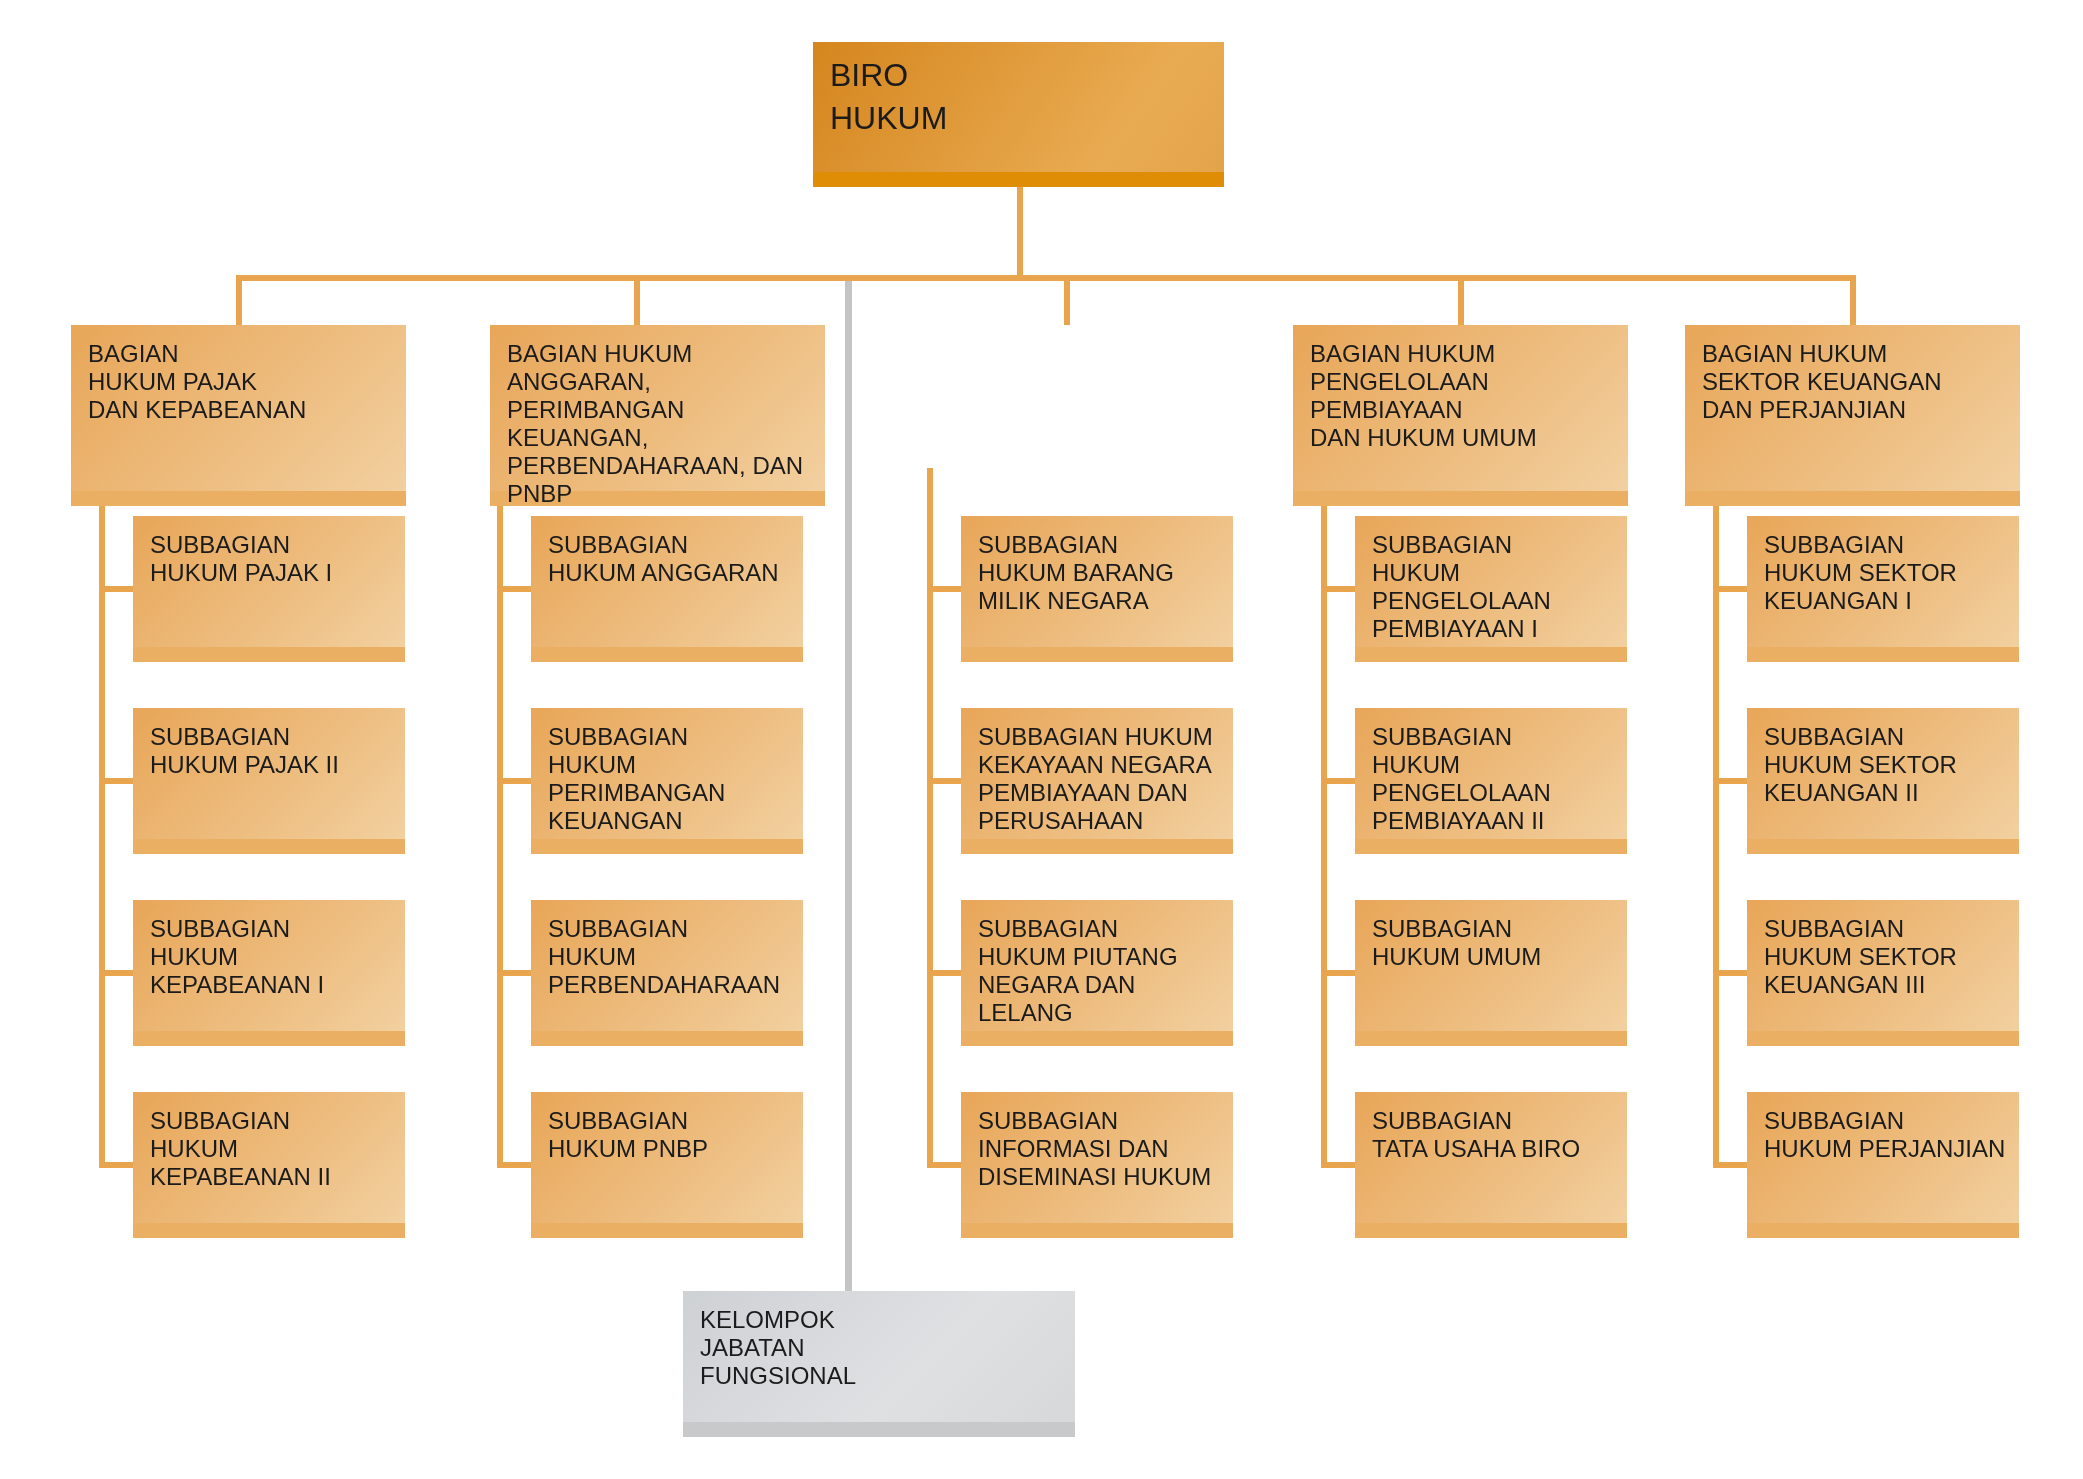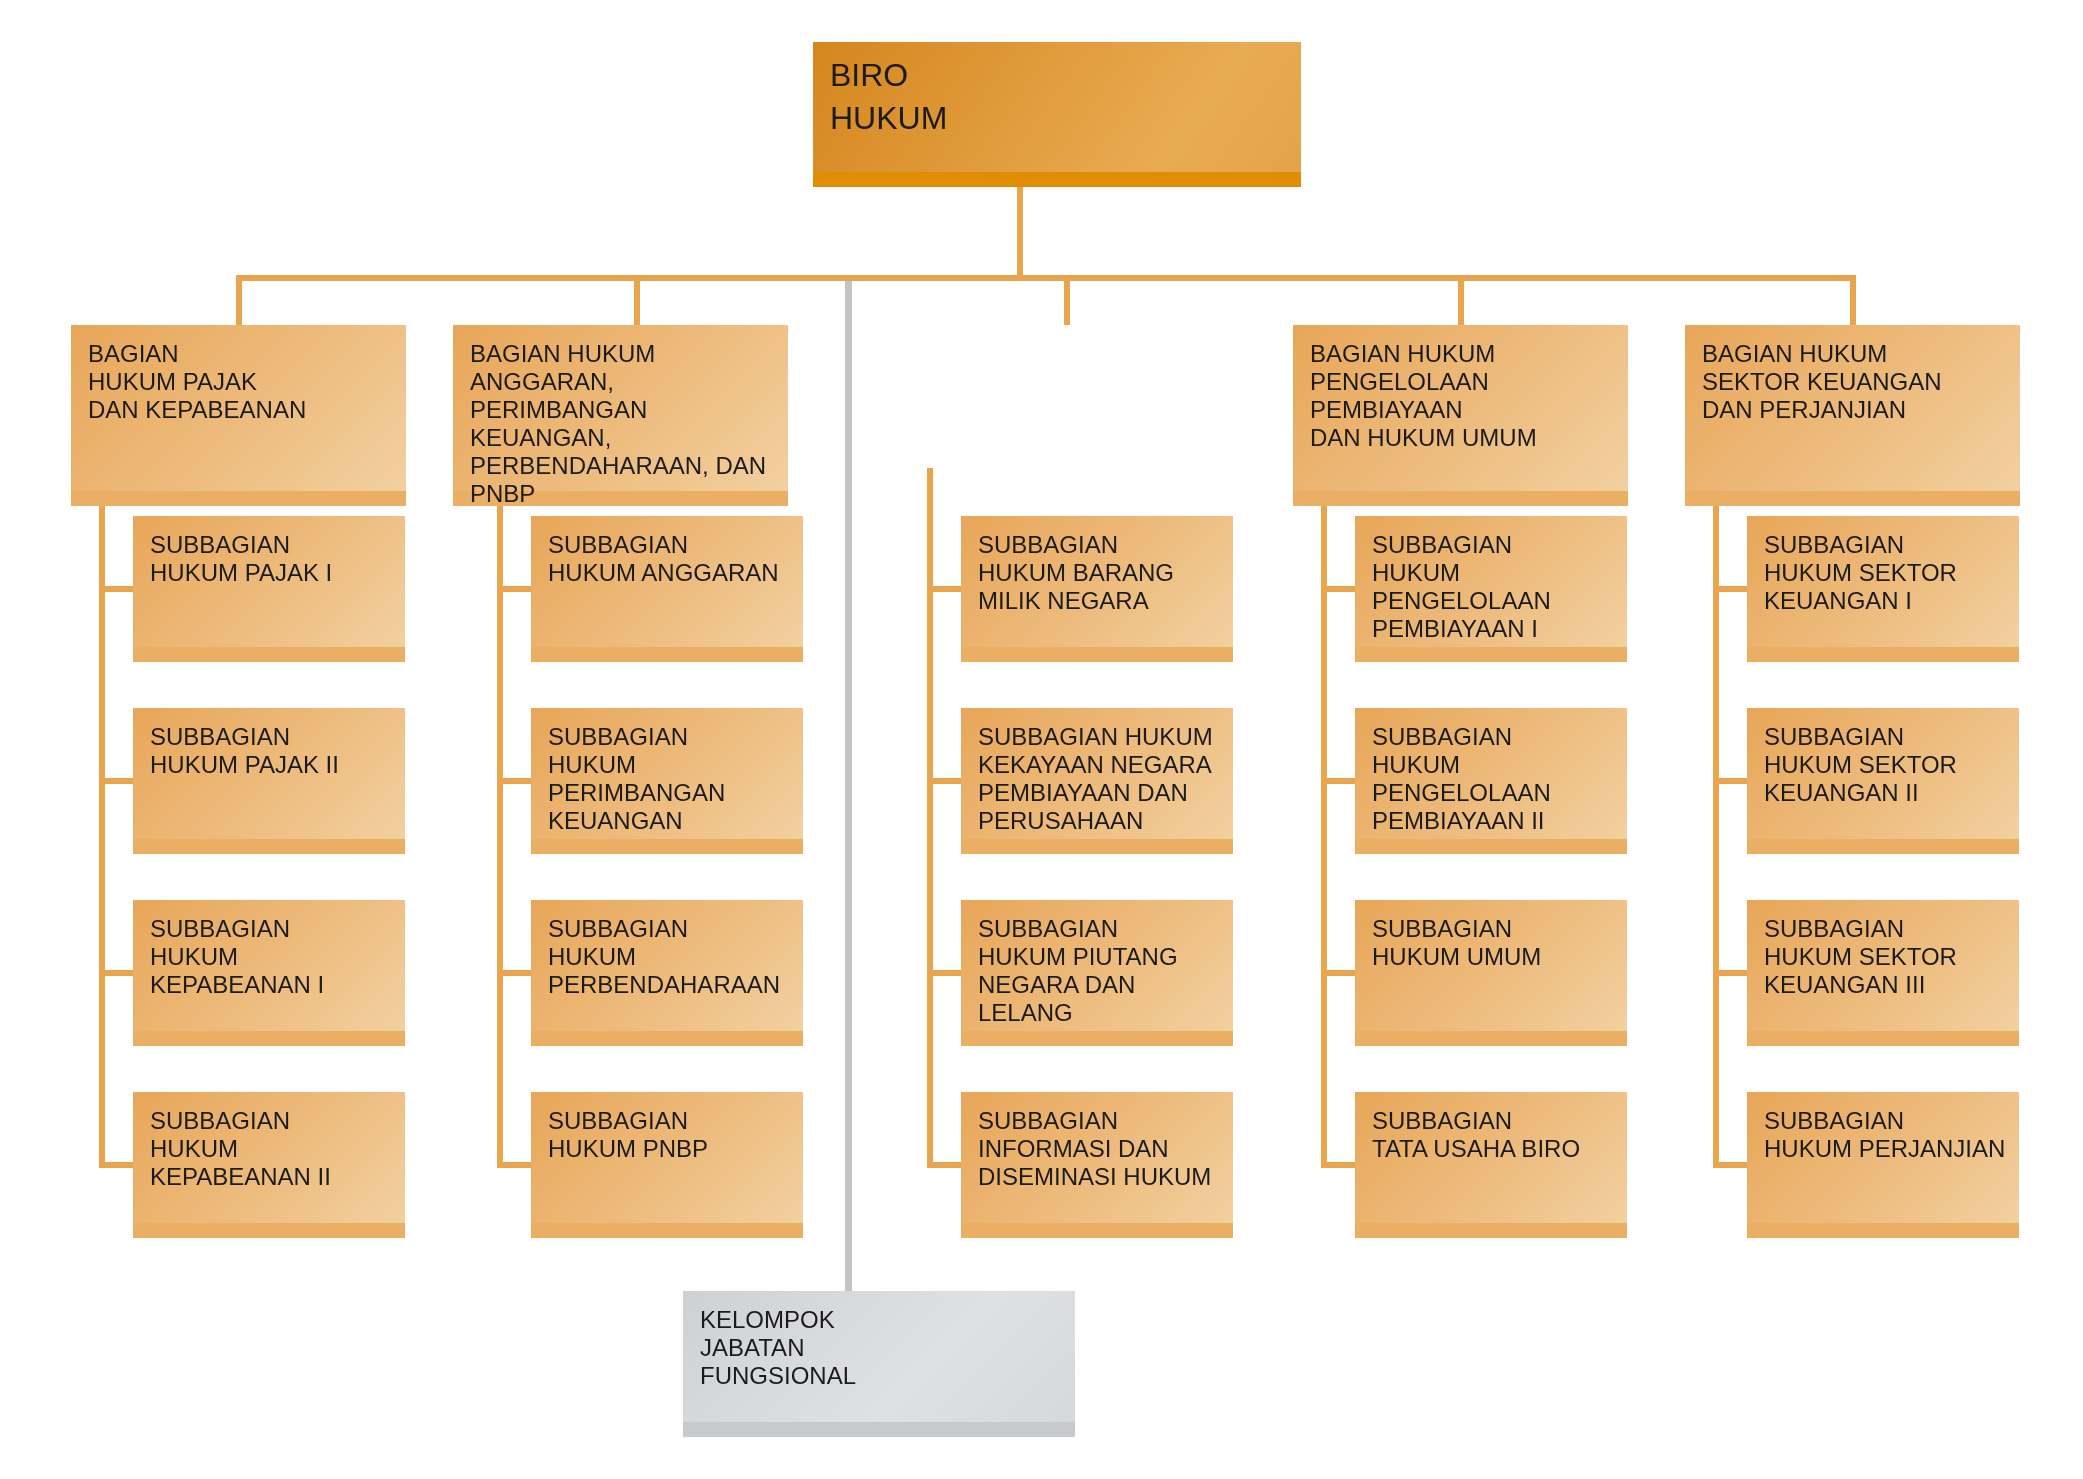--- a/index.html
+++ b/index.html
@@ -19,21 +19,21 @@
     white-space:pre-line;
     font-size:24px;
     line-height:28px;
     padding:15px 12px 0 17px;
     background:linear-gradient(135deg,var(--node-gradient-start,#E8A658) 0%,#EDBC7E 55%,var(--node-gradient-end,#F2D0A0) 100%);
     border-bottom:15px solid var(--node-strip,#EAAF63);
   }
   .node.division{width:335px;height:181px;top:325px;}
   .node.subdivision{width:272px;height:146px;}
   .node.root{
-    left:813px;top:42px;width:488px;height:145px;
+    left:813px;top:42px;width:411px;height:145px;
     font-size:32px;line-height:43px;padding-top:12px;
     background:linear-gradient(125deg,var(--root-gradient-start,#D5861E) 0%,var(--root-gradient-end,#E9AB52) 75%,#E3A349 100%);
     border-bottom:15px solid var(--root-strip,#DE8D04);
   }
   .node.gray{
     left:683px;top:1291px;width:392px;height:146px;
     background:linear-gradient(135deg,var(--gray-fill-start,#CED1D4) 0%,var(--gray-fill-end,#DFE0E2) 60%,#D6D8DA 100%);
     border-bottom:15px solid var(--gray-strip,#C7C9CB);
   }
 </style>
@@ -82,21 +82,21 @@
   <div class="line" style="left:1713px;top:778px;width:40px;height:6px"></div>
   <div class="line" style="left:1713px;top:970px;width:40px;height:6px"></div>
   <div class="line" style="left:1713px;top:1162px;width:40px;height:6px"></div>
 
   <div class="node root">BIRO
 HUKUM</div>
 
   <div class="node division" style="left:71px">BAGIAN
 HUKUM PAJAK
 DAN KEPABEANAN</div>
-  <div class="node division" style="left:453px">BAGIAN HUKUM ANGGARAN,
+  <div class="node division" style="left:490px">BAGIAN HUKUM ANGGARAN,
 PERIMBANGAN KEUANGAN,
 PERBENDAHARAAN, DAN PNBP</div>
   <div class="node division" style="left:1293px">BAGIAN HUKUM
 PENGELOLAAN PEMBIAYAAN
 DAN HUKUM UMUM</div>
   <div class="node division" style="left:1685px">BAGIAN HUKUM
 SEKTOR KEUANGAN
 DAN PERJANJIAN</div>
 
   <div class="node subdivision" style="left:133px;top:516px">SUBBAGIAN

